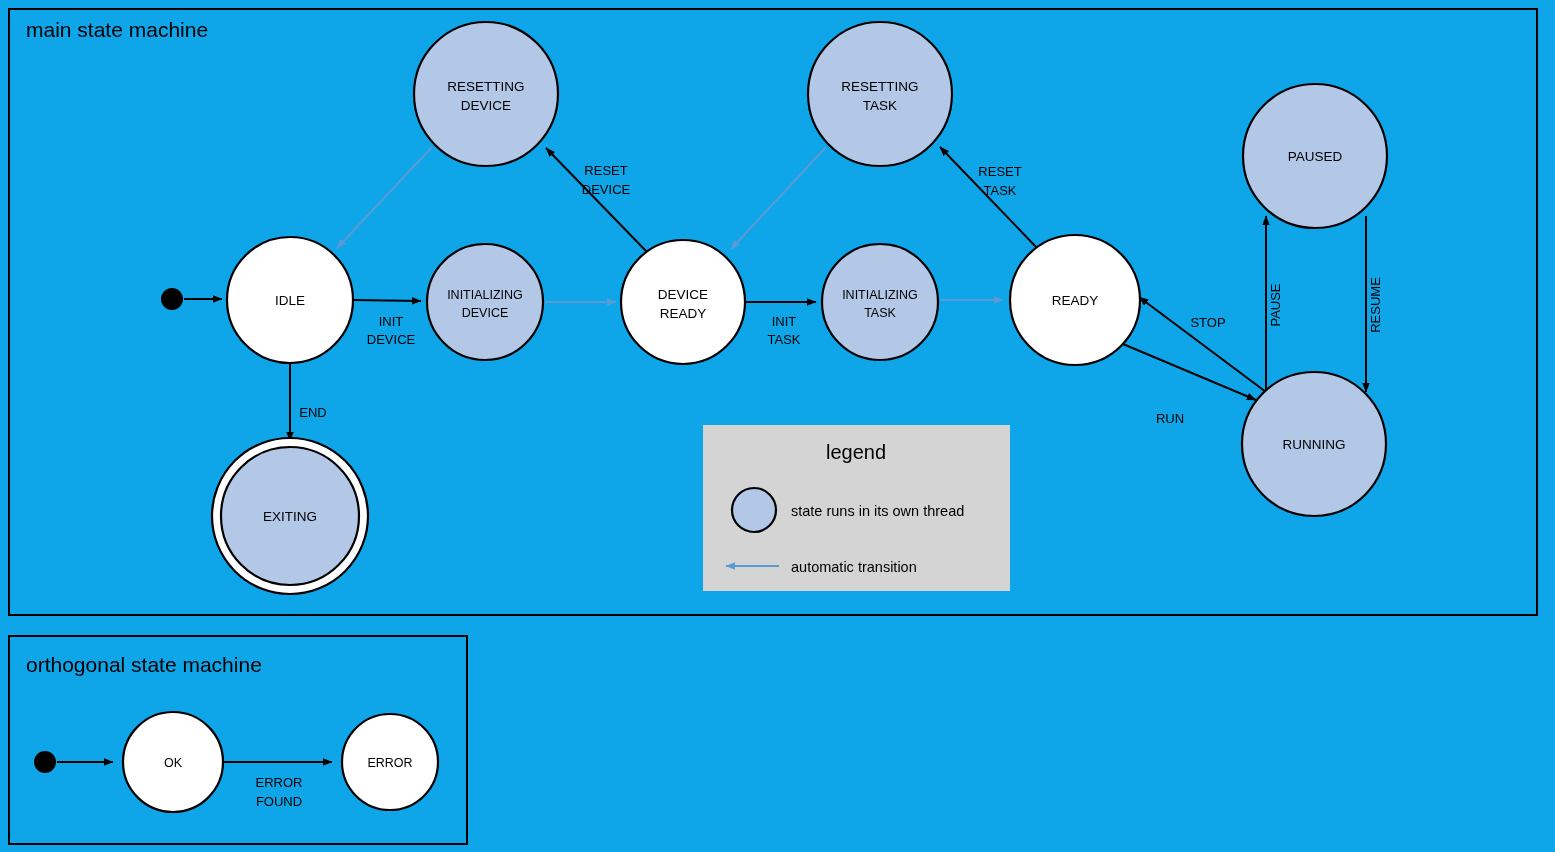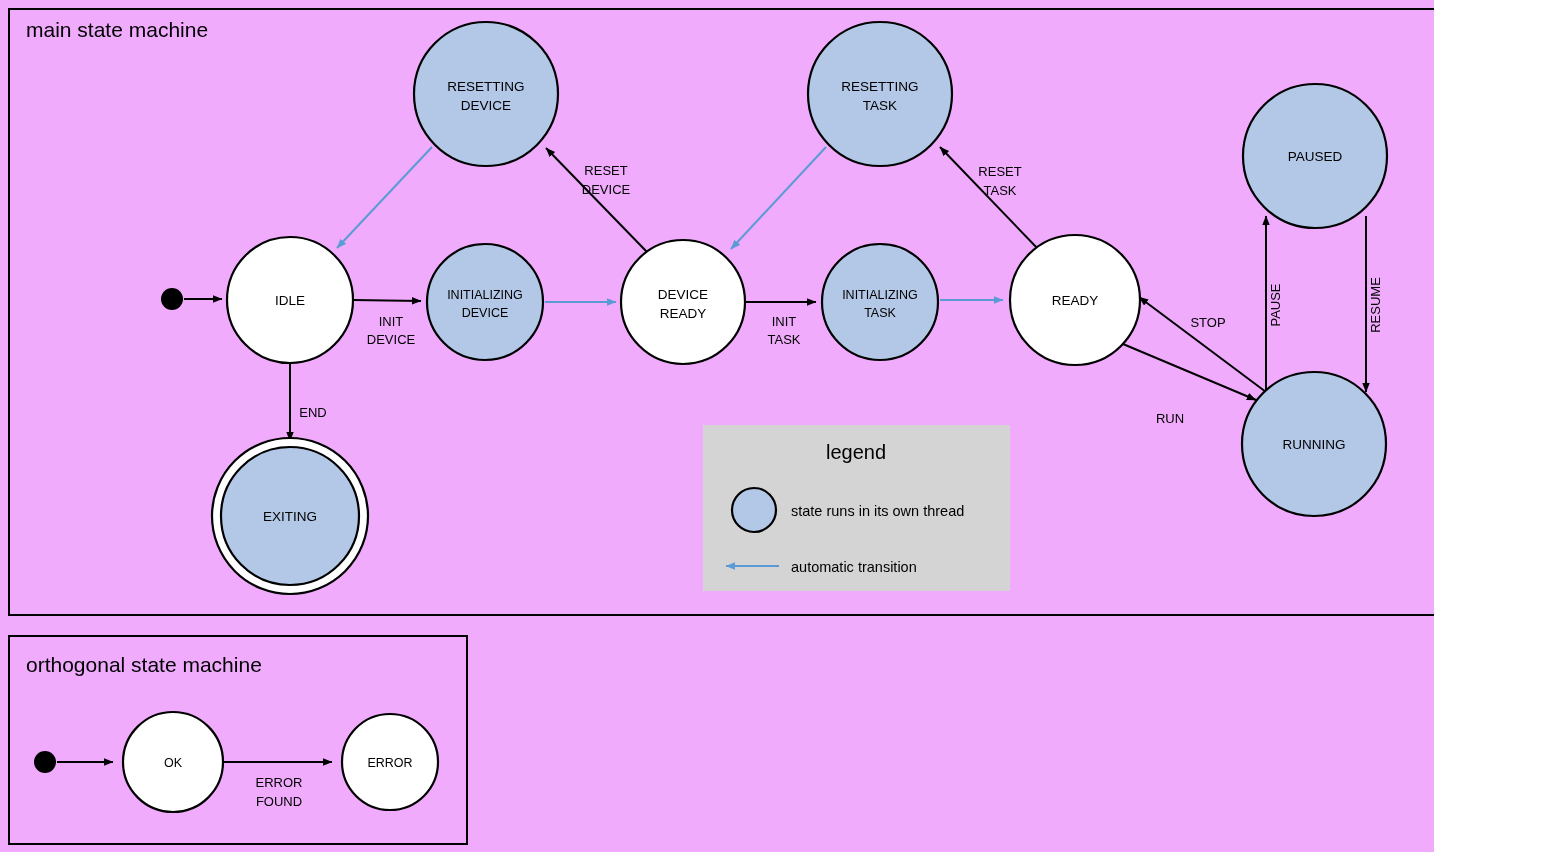--- a/index.html
+++ b/index.html
@@ -5,23 +5,23 @@
   html, body {
     margin: 0;
     padding: 0;
     background: #ffffff;
   }
   body {
     font-family: "Liberation Sans", sans-serif;
   }
   #page {
     position: relative;
-    width: 1434px;
+    width: 1555px;
     height: 852px;
-    background: #f0abfc;
+    background: #0ea5e9;
     overflow: hidden;
   }
   svg.canvas {
     position: absolute;
     left: 0;
     top: 0;
     width: 1555px;
     height: 852px;
   }
   .frame {

